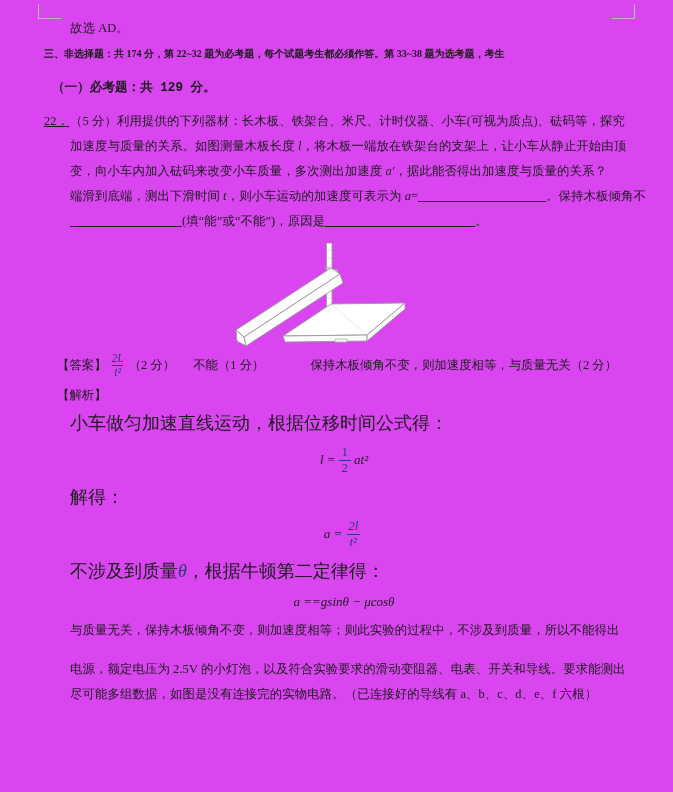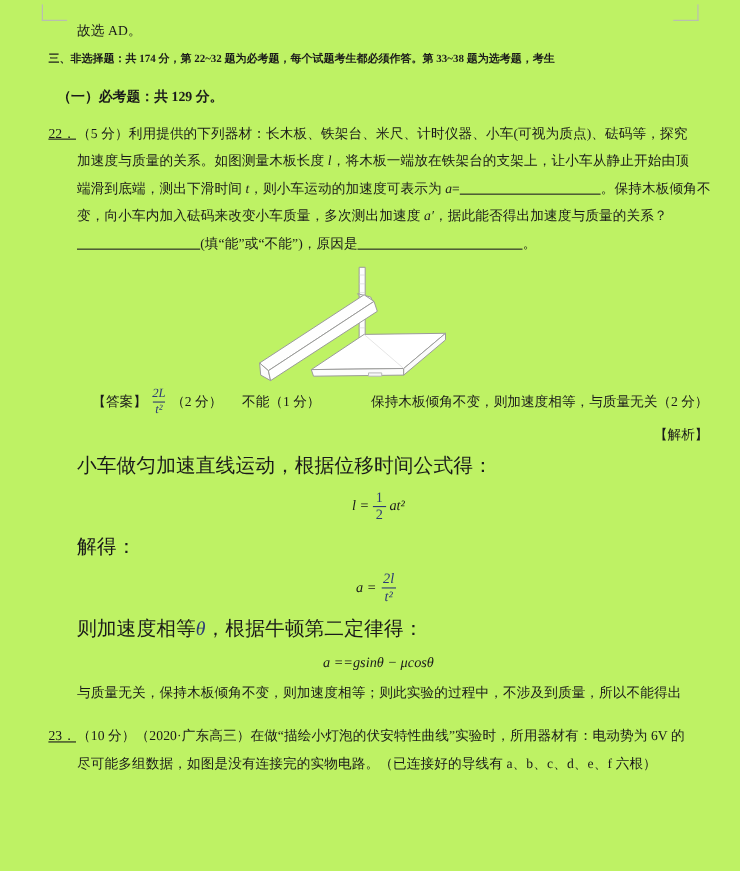--- a/index.html
+++ b/index.html
@@ -11,21 +11,21 @@
     width: 673px;
     height: 792px;
     position: relative;
     font-family: "Liberation Serif", "DejaVu Serif", serif;
     color: #1a1a1a;
     overflow: hidden;
   }
   .page {
     position: absolute;
     inset: 0;
-    background: #bef264;
+    background: #d946ef;
   }
   
   .crop {
     position: absolute;
     border-color: #b9b9b9;
     border-style: solid;
     width: 22px;
     height: 14px;
   }
   .crop.tl { left: 38px; top: 4px; border-width: 0 0 1px 1px; }
@@ -40,33 +40,34 @@
 
   p { margin: 0; }
 
   .line {
     font-size: 12.4px;
     line-height: 25px;
     letter-spacing: 0.1px;
     white-space: nowrap;
   }
   .indent-2 { padding-left: 26px; }
-  .indent-3 { padding-left: 13px; text-align: right; }
+  .indent-3 { padding-left: 13px; }
 
   .section-head {
     font-weight: bold;
     font-size: 10px;
     line-height: 26px;
   }
 
   .sub-head {
     font-weight: bold;
     font-size: 12.6px;
     line-height: 26px;
     padding-left: 8px;
+    font-family: Liberation Mono, monospace;
   }
 
   .qnum {
     display: inline-block;
     width: 26px;
     font-family: "Liberation Serif", serif;
     text-decoration: underline;
   }
 
   .blank {
@@ -168,23 +169,23 @@
 
     <p class="sub-head">（一）必考题：共 129 分。</p>
 
     <div class="spacer-8"></div>
 
     <div>
       <p class="line"><span class="qnum">22．</span><span>（5 分）</span><span>利用提供的下列器材：长木板、铁架台、米尺、计时仪器、小车(可视为质点)、砝码等，探究</span></p>
 
       <p class="line indent-2"><span>加速度与质量的关系。如图测量木板长度 </span><span class="it">l</span><span>，将木板一端放在铁架台的支架上，让小车从静止开始由顶</span></p>
 
+      <p class="line indent-2"><span>变，向小车内加入砝码来改变小车质量，多次测出加速度 </span><span class="it">a′</span><span>，据此能否得出加速度与质量的关系？</span></p>
+
       <p class="line indent-2"><span>端滑到底端，测出下滑时间 </span><span class="it">t</span><span>，则小车运动的加速度可表示为 </span><span class="it">a</span><span>=</span><span class="blank b-140"></span><span>。保持木板倾角不</span></p>
-
-      <p class="line indent-2"><span>变，向小车内加入砝码来改变小车质量，多次测出加速度 </span><span class="it">a′</span><span>，据此能否得出加速度与质量的关系？</span></p>
 
       <p class="line indent-2"><span class="blank b-110"></span><span>(填“能”或“不能”)，原因是</span><span class="blank b-150"></span><span>。</span></p>
     </div>
 
     <div class="figure-wrap">
       <svg class="figure" width="240" height="110" viewBox="0 0 240 110">
         <g fill="none" stroke="#9a9a9a" stroke-width="0.9" stroke-linejoin="round">
 
           <g>
             <rect x="107.5" y="3" width="5.5" height="88" fill="#fdfdfd" stroke="#9a9a9a"></rect>
@@ -238,28 +239,28 @@
             <span class="deno">2</span>
           </span><span class="blk">at²</span></p>
 
       <p class="para">解得：</p>
 
       <p class="formula"><span class="blk">a</span> <span class="blk">=</span><span class="f-frac">
             <span class="nume ital">2l</span>
             <span class="deno ital">t²</span>
           </span></p>
 
-      <p class="para"><span>则加速度相等</span><span class="blue ital">θ</span><span>，根据牛顿第二定律得：</span></p>
+      <p class="para"><span>不涉及到质量</span><span class="blue ital">θ</span><span>，根据牛顿第二定律得：</span></p>
 
       <p class="formula"><span class="blk">a</span> <span class="blk">=</span><span class="blk">=</span><span class="blk">gsinθ − μcosθ</span></p>
 
       <p class="line indent-2">与质量无关，保持木板倾角不变，则加速度相等；则此实验的过程中，不涉及到质量，所以不能得出</p>
     </div>
 
     <div class="spacer-14"></div>
 
     <div>
-      <p class="line"><span class="qnum">23．</span><span>（10 分）</span><span>（2020·广东高三）</span><span>在做“描绘小灯泡的伏安特性曲线”实验时，所用器材有：电动势为 6V 的</span></p>
+      <p class="line indent-2">电源，额定电压为 2.5V 的小灯泡，以及符合实验要求的滑动变阻器、电表、开关和导线。要求能测出</p>
       <p class="line indent-2">尽可能多组数据，如图是没有连接完的实物电路。（已连接好的导线有 a、b、c、d、e、f 六根）</p>
     </div>
 
   </div>
 </div>
 
 </body></html>

